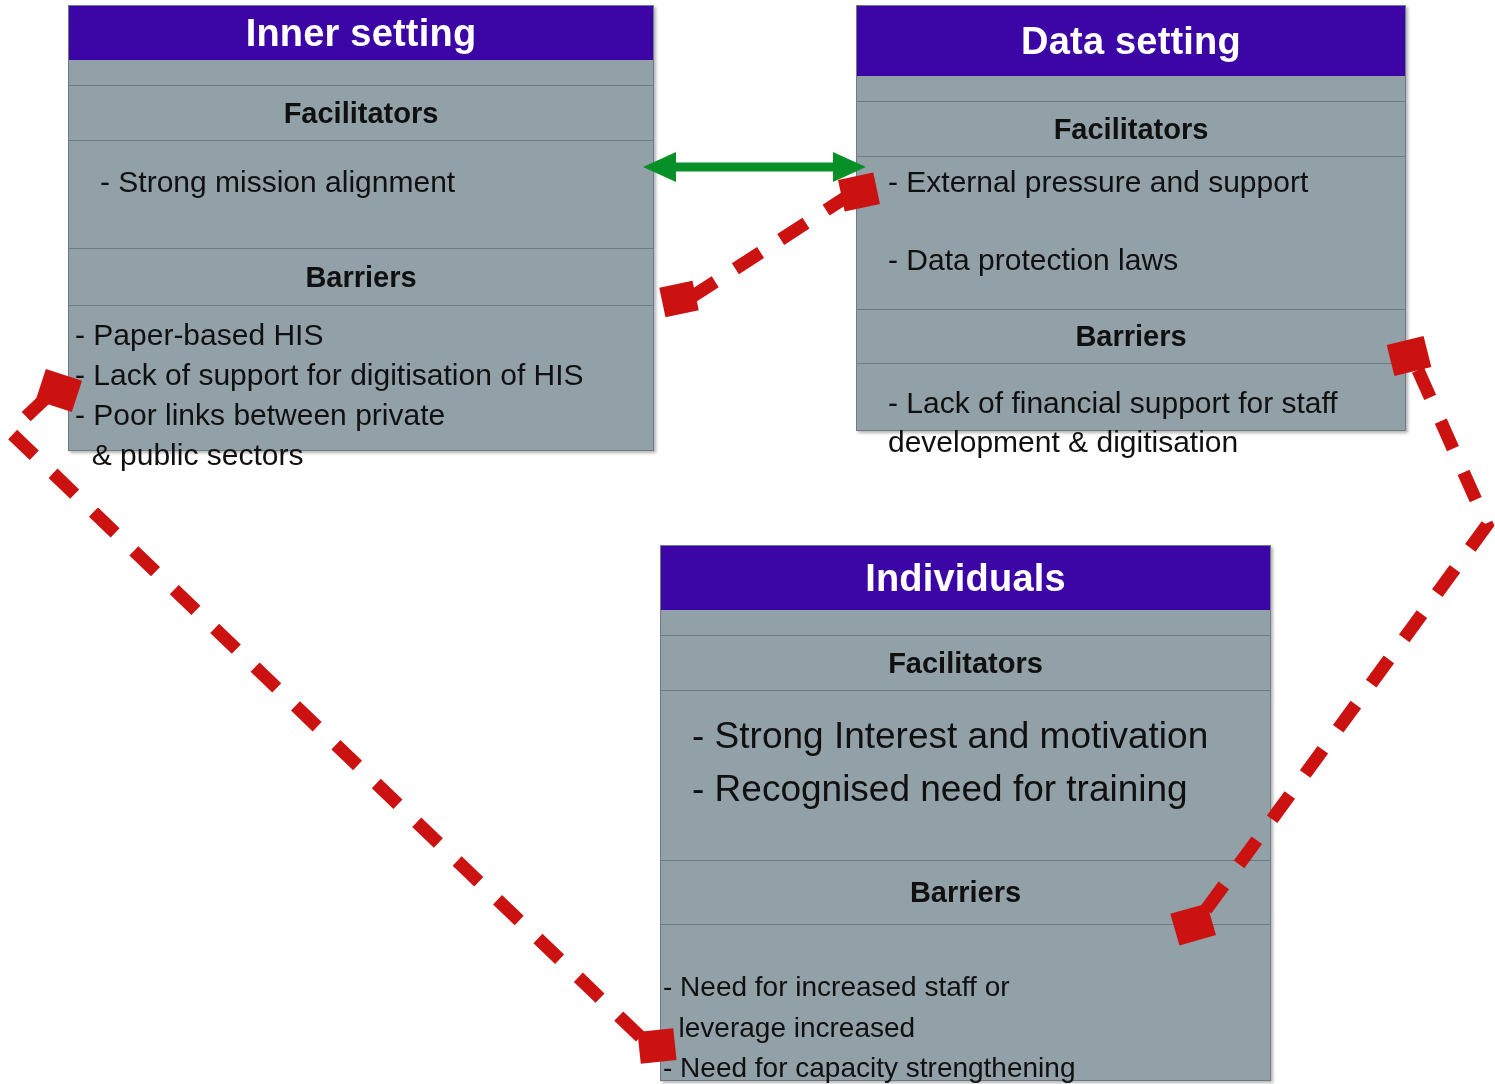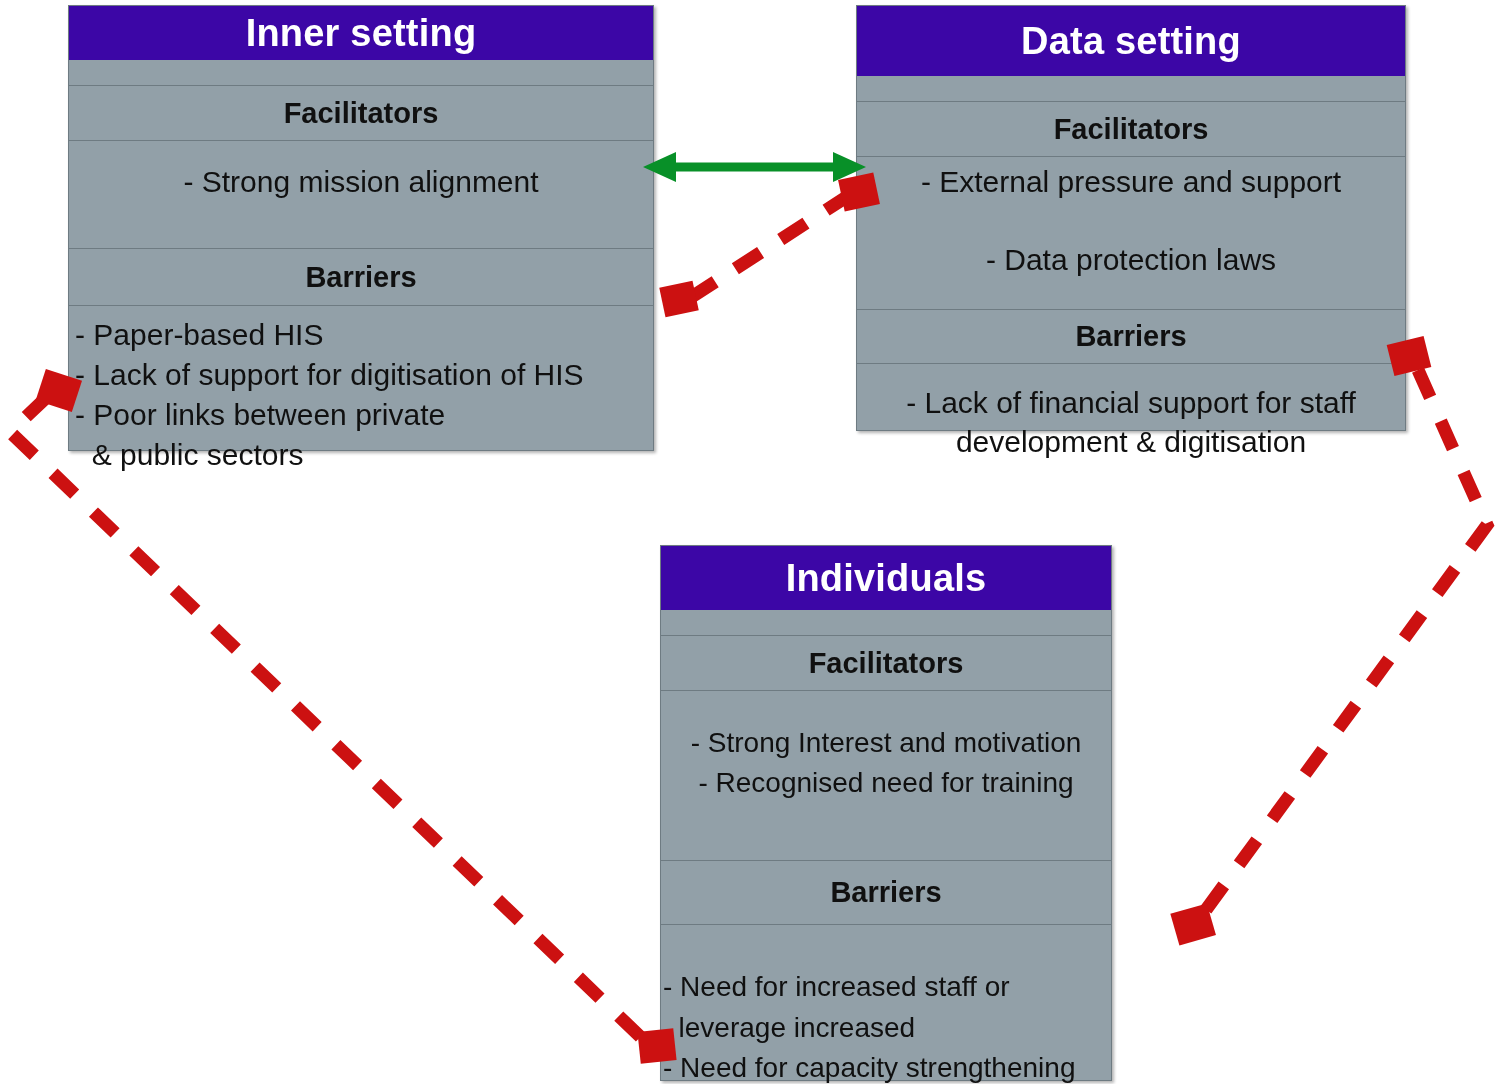--- a/index.html
+++ b/index.html
@@ -52,44 +52,44 @@
     text-align: center;
     align-items: center;
     margin-top: 25px;
   }
   .row.items {
     align-items: stretch;
   }
   .row .line {
     white-space: pre;
   }
-  .center-lines .line { text-align: center; }
+  .center-lines .line { text-align: left; margin-left: 31px; }
   .left-lines .line { text-align: left; }
 
   
   #card-inner { left: 68px; top: 5px; width: 586px; height: 446px; }
   #card-inner .card-header { height: 54px; font-size: 38px; }
   #card-inner .r-fac { height: 55px; font-size: 29px; }
   #card-inner .r-fac-items { height: 83px; font-size: 30px; }
   #card-inner .r-bar { height: 57px; font-size: 29px; }
   #card-inner .r-bar-items { height: 179px; font-size: 30px; padding-left: 6px; line-height: 1.33; }
 
   
   #card-outer { left: 856px; top: 5px; width: 550px; height: 426px; }
   #card-outer .card-header { height: 70px; font-size: 38px; }
   #card-outer .r-fac { height: 55px; font-size: 29px; }
   #card-outer .r-fac-items { height: 128px; font-size: 30px; line-height: 1.30; }
   #card-outer .r-bar { height: 54px; font-size: 29px; }
   #card-outer .r-bar-items { height: 117px; font-size: 30px; line-height: 1.30; }
 
   
-  #card-indiv { left: 660px; top: 545px; width: 452px; height: 536px; }
+  #card-indiv { left: 660px; top: 545px; width: 611px; height: 536px; }
   #card-indiv .card-header { height: 64px; font-size: 38px; }
   #card-indiv .r-fac { height: 55px; font-size: 29px; }
-  #card-indiv .r-fac-items { height: 145px; font-size: 28px; line-height: 1.42; }
+  #card-indiv .r-fac-items { height: 145px; font-size: 37px; line-height: 1.42; }
   #card-indiv .r-bar { height: 64px; font-size: 29px; }
   #card-indiv .r-bar-items { height: 207px; font-size: 28px; line-height: 1.45; padding-left: 2px; }
 
   #connectors {
     position: absolute;
     left: 0; top: 0;
     width: 1495px; height: 1084px;
     z-index: 9;
     pointer-events: none;
   }

